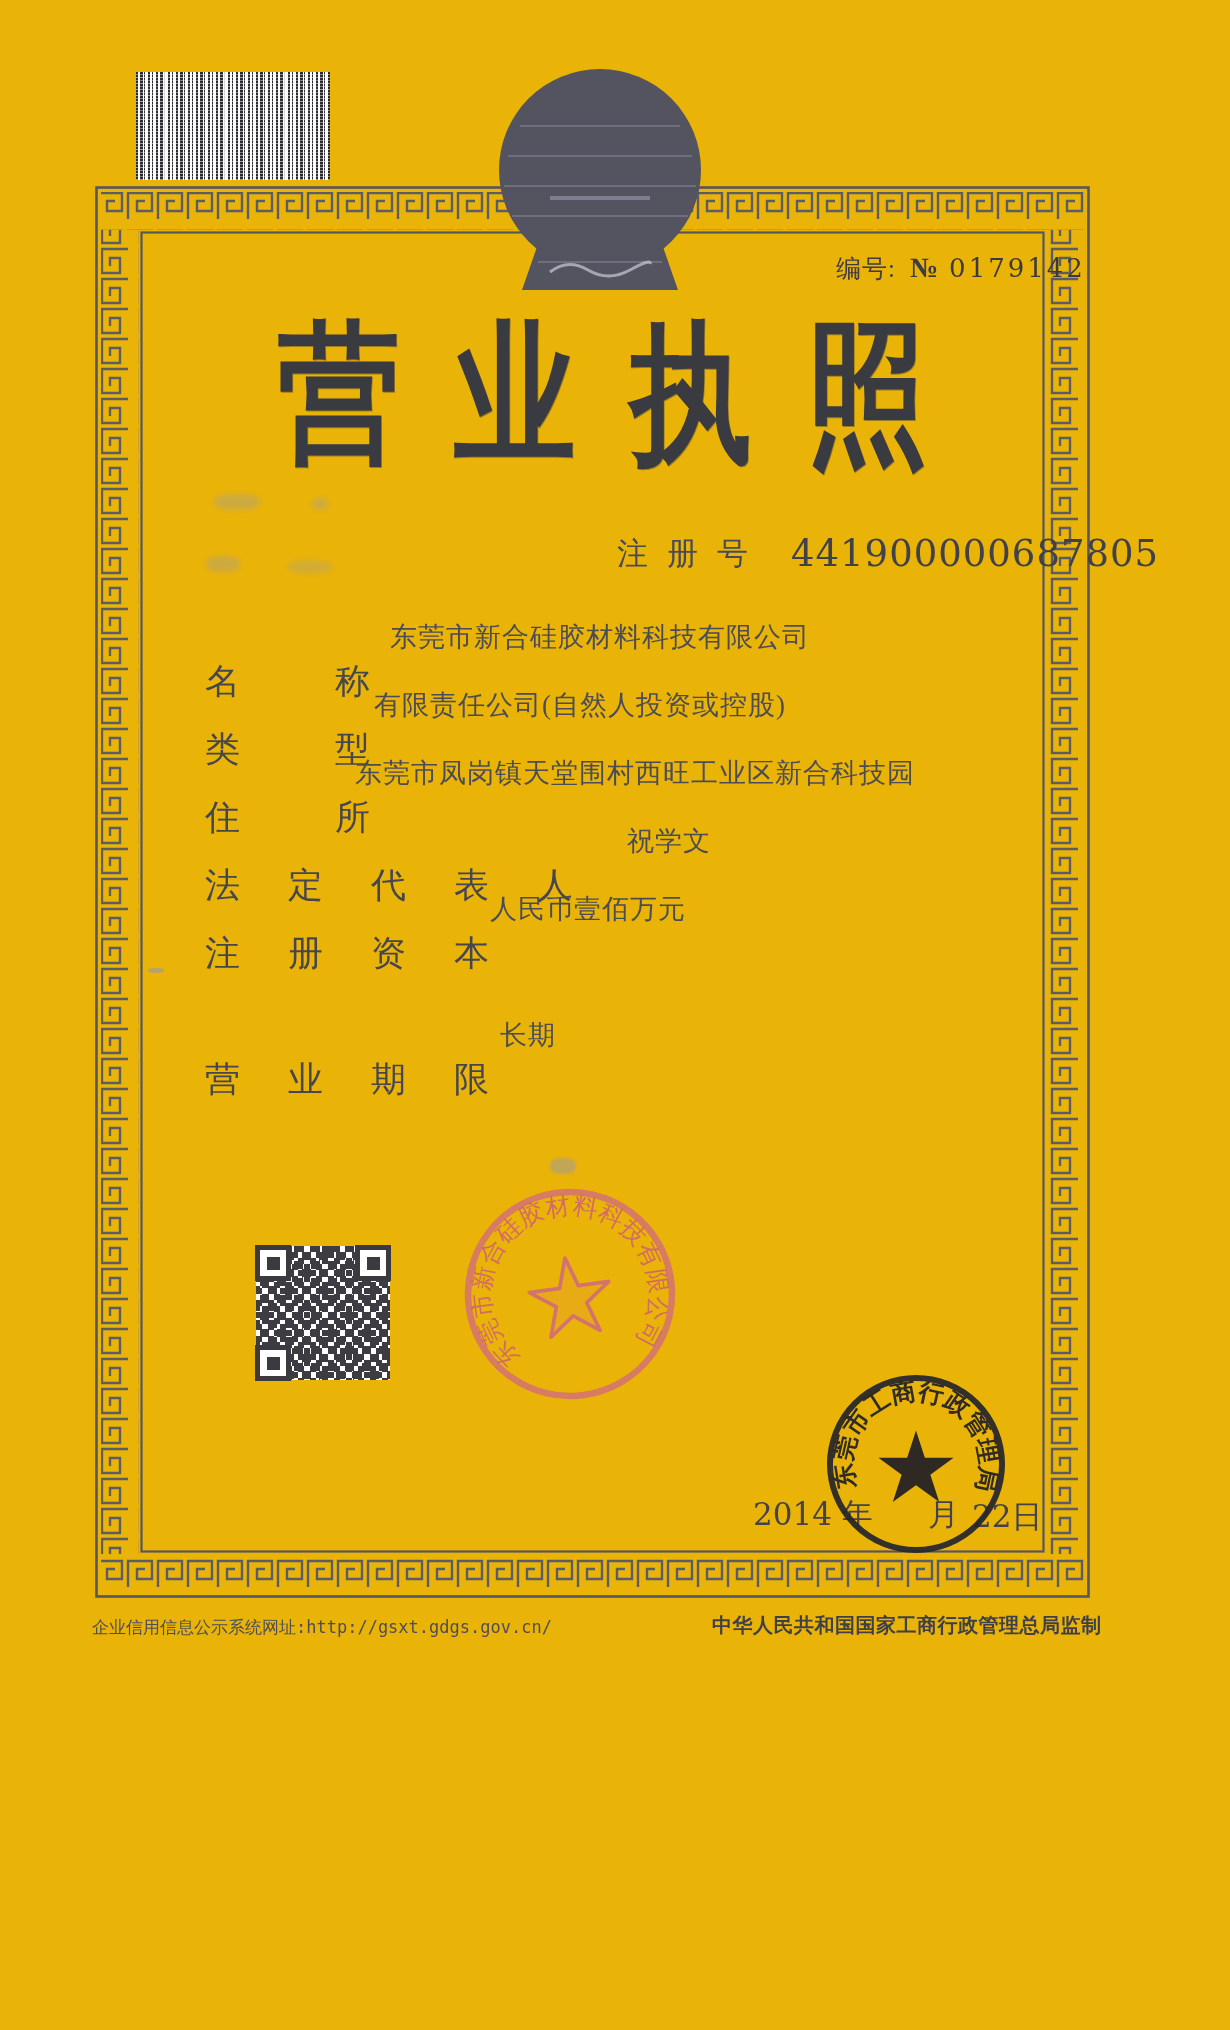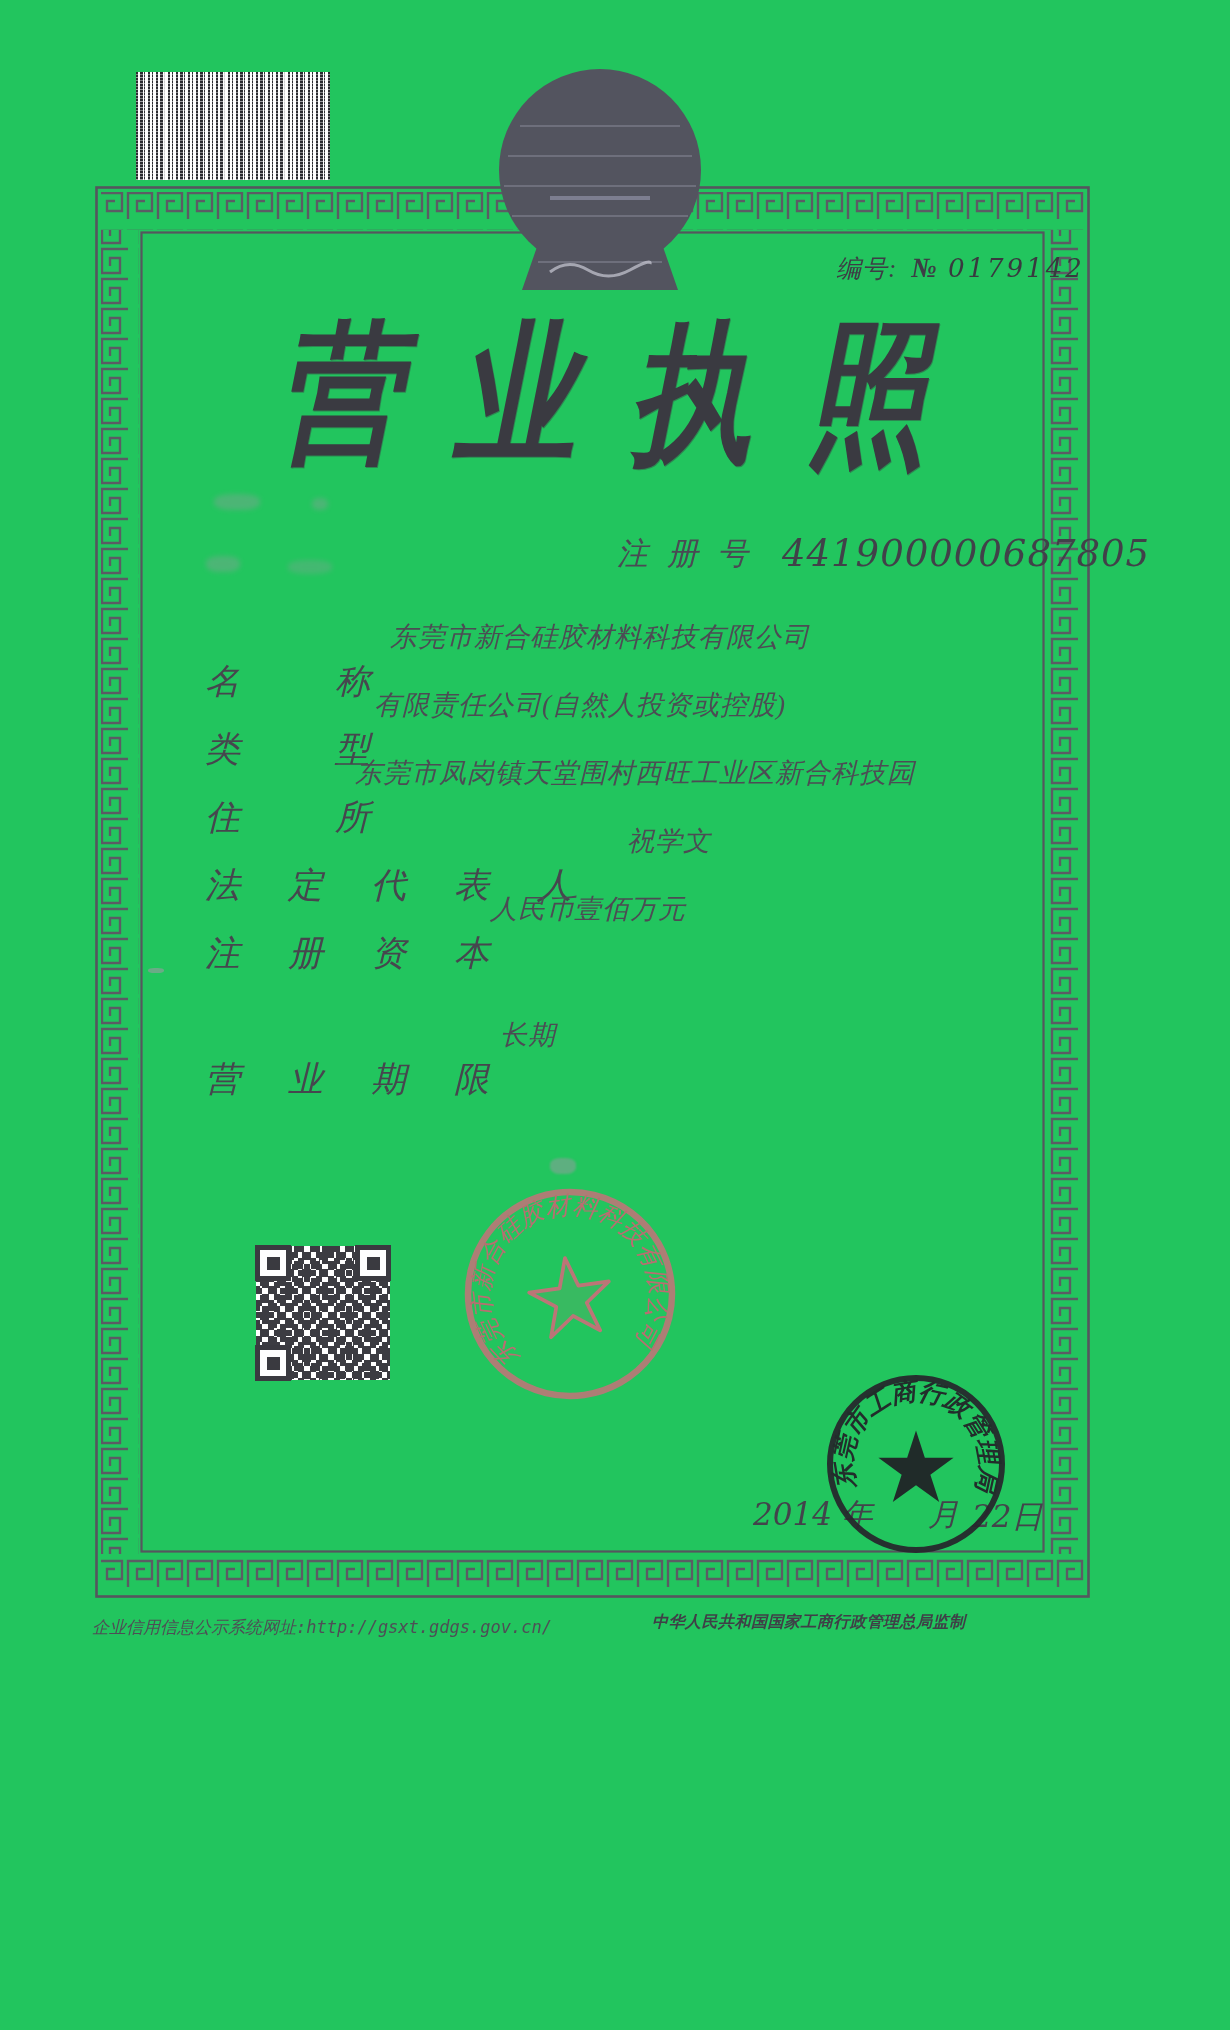--- a/index.html
+++ b/index.html
@@ -1,17 +1,17 @@
 <!DOCTYPE html>
 <html><head>
 <meta charset="utf-8">
 <style>
   html,body{margin:0;padding:0;background:#ffffff;}
-  #sheet{position:relative;width:1230px;height:2030px;background:#22c55e;overflow:hidden;
-         font-family:"Liberation Serif","DejaVu Serif",serif;color:#44444c;font-style:italic;}
+  #sheet{position:relative;width:1230px;height:2030px;background:#eab308;overflow:hidden;
+         font-family:"Liberation Serif","DejaVu Serif",serif;color:#44444c;}
 
   
   .barcode{position:absolute;left:136px;top:72px;width:194px;height:108px;background-color:#fff;
     background-image:
       repeating-linear-gradient(0deg, rgba(255,255,255,.55) 0 1px, transparent 1px 3px, rgba(255,255,255,.4) 3px 4px, transparent 4px 6px),
       repeating-linear-gradient(90deg, transparent 0 27px, rgba(255,255,255,.75) 27px 30px),
       repeating-linear-gradient(90deg,#2b2b30 0 2px,transparent 2px 4px,#2b2b30 4px 7px,transparent 7px 8px,#35353a 8px 9px,transparent 9px 12px,#2b2b30 12px 14px,transparent 14px 16px,#2b2b30 16px 17px,transparent 17px 20px);
   }
 
   
@@ -27,21 +27,21 @@
 
   
   .title{position:absolute;left:278px;top:318px;font-size:152px;line-height:152px;font-weight:900;
          font-family:"DejaVu Sans","Liberation Sans",sans-serif;color:#3a3a41;letter-spacing:68px;
          transform:scaleX(.8);transform-origin:left top;white-space:nowrap;
          text-shadow:1px 1px 0 rgba(60,60,66,.45);}
 
   
   .regline{position:absolute;left:617px;top:532px;white-space:nowrap;}
   .regline .reglabel{display:inline-block;font-size:31px;letter-spacing:19px;color:#4a4a54;vertical-align:middle;}
-  .regline .regnum{font-family:"DejaVu Serif",serif;font-size:37px;letter-spacing:1px;color:#414149;vertical-align:middle;margin-left:11px;}
+  .regline .regnum{font-family:"DejaVu Serif",serif;font-size:37px;letter-spacing:1px;color:#414149;vertical-align:middle;margin-left:20px;}
 
   
   .row{position:absolute;left:205px;white-space:nowrap;}
   .flabel{display:inline-block;font-size:35px;color:#46464e;vertical-align:top;margin-top:48px;}
   .ls2{letter-spacing:95px;}   
   .ls45{letter-spacing:48px;}  
   .fvalue{position:absolute;top:9px;font-size:27px;color:#4c4c54;letter-spacing:1px;white-space:nowrap;}
   .scopeval{position:absolute;top:14px;font-size:23px;line-height:29px;width:612px;white-space:normal;
             text-align:justify;color:#4c4c54;}
 
@@ -64,21 +64,21 @@
       background-position:0 0, 4px 6px;
       background-size:12px 12px, 17px 17px;}
   .finder{position:absolute;width:36px;height:36px;border:5px solid #3a3a40;background:#fff;
           display:flex;align-items:center;justify-content:center;box-sizing:border-box;}
   .finder::after{content:"";width:13px;height:13px;background:#3a3a40;}
   .f-tl{left:-1px;top:-1px;} .f-tr{right:-1px;top:-1px;} .f-bl{left:-1px;bottom:-1px;}
 
   
   .footer-left{position:absolute;left:92px;top:1616px;font-size:17px;color:#4e4e56;
                font-family:"DejaVu Sans Mono","Liberation Mono",monospace;}
-  .footer-right{position:absolute;left:652px;top:1612px;font-size:16px;font-weight:600;color:#3f3f47;letter-spacing:0.5px;}
+  .footer-right{position:absolute;left:712px;top:1612px;font-size:20px;font-weight:600;color:#3f3f47;letter-spacing:0.5px;}
 
   
   .smudge{position:absolute;background:#9a9aa2;filter:blur(2.5px);opacity:.35;border-radius:40%;}
   .s1{left:214px;top:494px;width:46px;height:16px;}
   .s2{left:312px;top:498px;width:16px;height:12px;}
   .s3{left:206px;top:556px;width:34px;height:16px;}
   .s4{left:288px;top:560px;width:44px;height:14px;opacity:.28;}
   .s5{left:550px;top:1158px;width:26px;height:16px;opacity:.5;filter:blur(1px);}
   .s6{left:148px;top:968px;width:16px;height:5px;opacity:.6;filter:blur(.5px);}
 </style>

